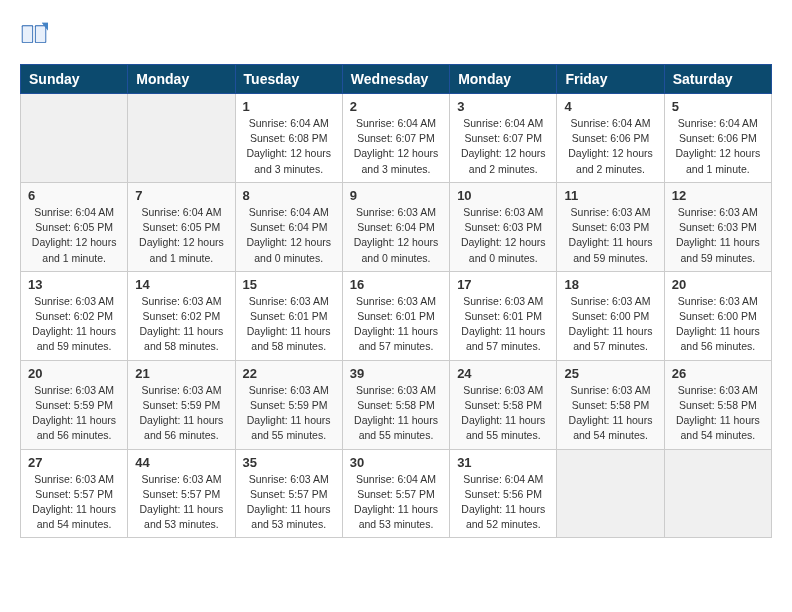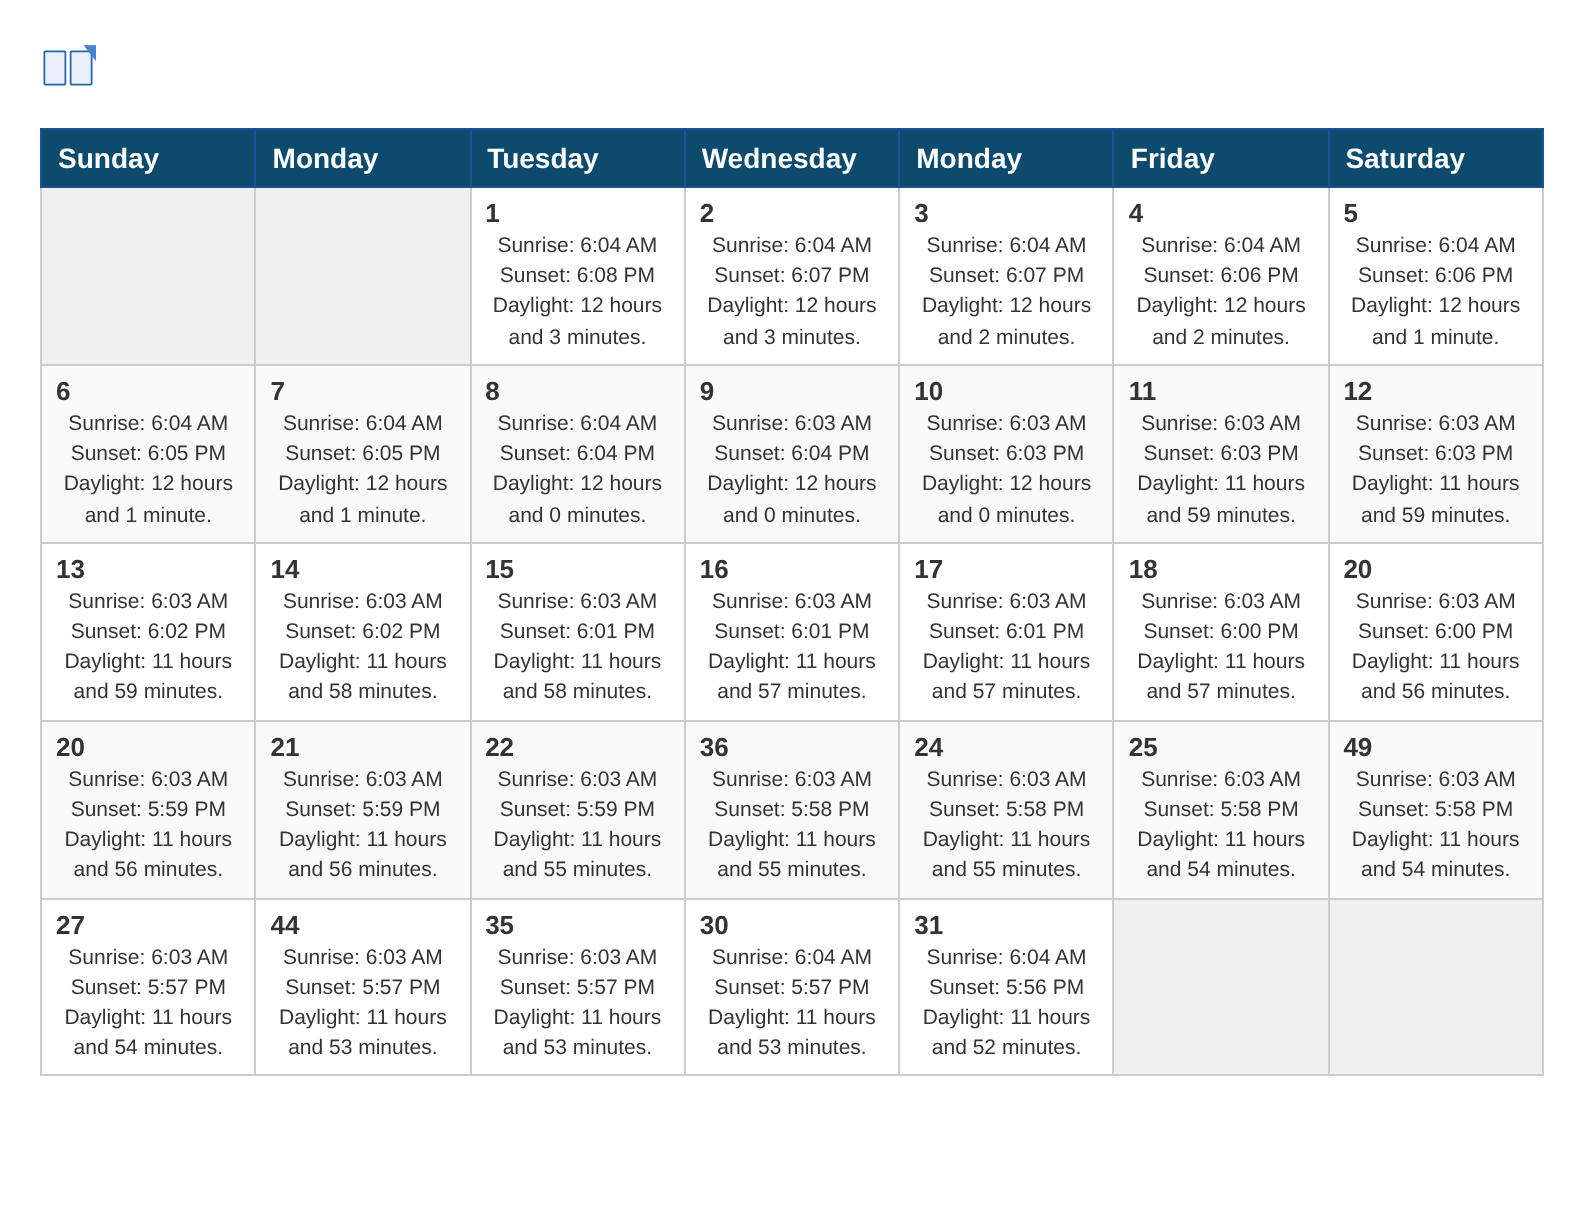--- a/index.html
+++ b/index.html
@@ -227,33 +227,33 @@
         </td>
         <td>
           <span class="day-number">21</span>
           <div class="day-info">Sunrise: 6:03 AM<br>Sunset: 5:59 PM<br>Daylight: 11 hours<br>and 56 minutes.</div>
         </td>
         <td>
           <span class="day-number">22</span>
           <div class="day-info">Sunrise: 6:03 AM<br>Sunset: 5:59 PM<br>Daylight: 11 hours<br>and 55 minutes.</div>
         </td>
         <td>
-          <span class="day-number">36</span>
+          <span class="day-number">39</span>
           <div class="day-info">Sunrise: 6:03 AM<br>Sunset: 5:58 PM<br>Daylight: 11 hours<br>and 55 minutes.</div>
         </td>
         <td>
           <span class="day-number">24</span>
           <div class="day-info">Sunrise: 6:03 AM<br>Sunset: 5:58 PM<br>Daylight: 11 hours<br>and 55 minutes.</div>
         </td>
         <td>
           <span class="day-number">25</span>
           <div class="day-info">Sunrise: 6:03 AM<br>Sunset: 5:58 PM<br>Daylight: 11 hours<br>and 54 minutes.</div>
         </td>
         <td>
-          <span class="day-number">49</span>
+          <span class="day-number">26</span>
           <div class="day-info">Sunrise: 6:03 AM<br>Sunset: 5:58 PM<br>Daylight: 11 hours<br>and 54 minutes.</div>
         </td>
       </tr>
       <tr class="week-row">
         <td>
           <span class="day-number">27</span>
           <div class="day-info">Sunrise: 6:03 AM<br>Sunset: 5:57 PM<br>Daylight: 11 hours<br>and 54 minutes.</div>
         </td>
         <td>
           <span class="day-number">44</span>

